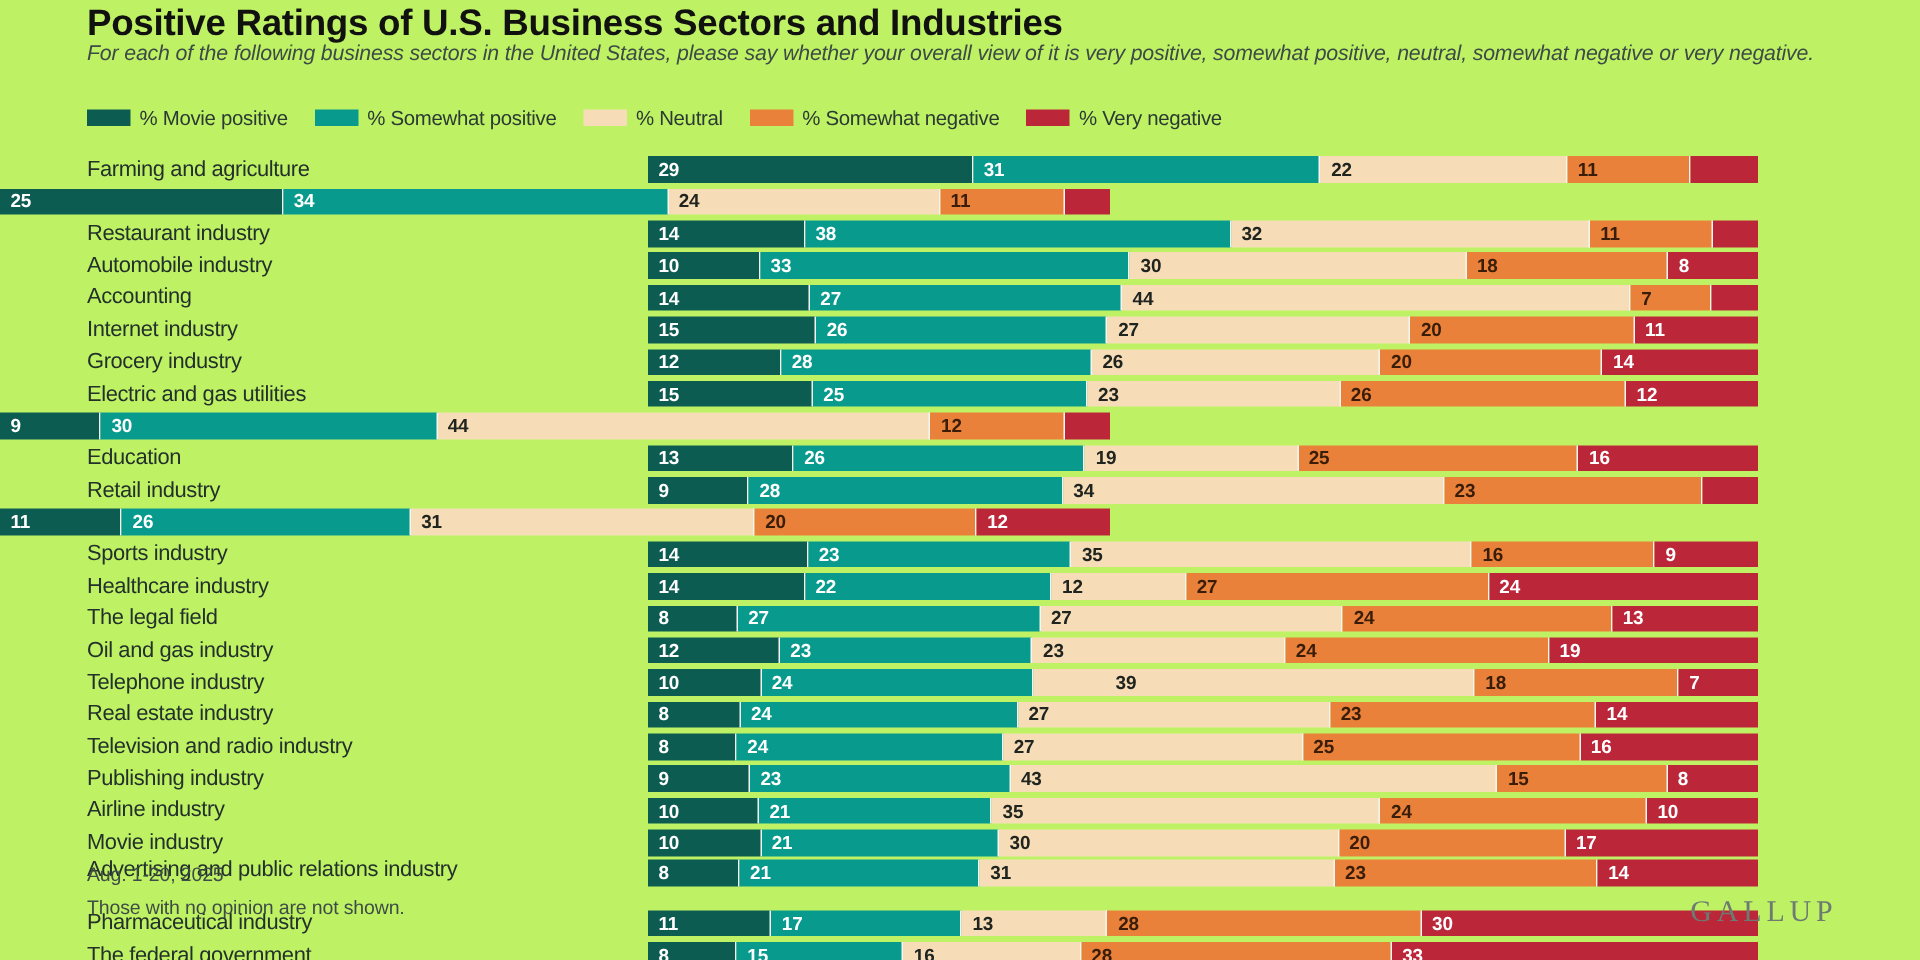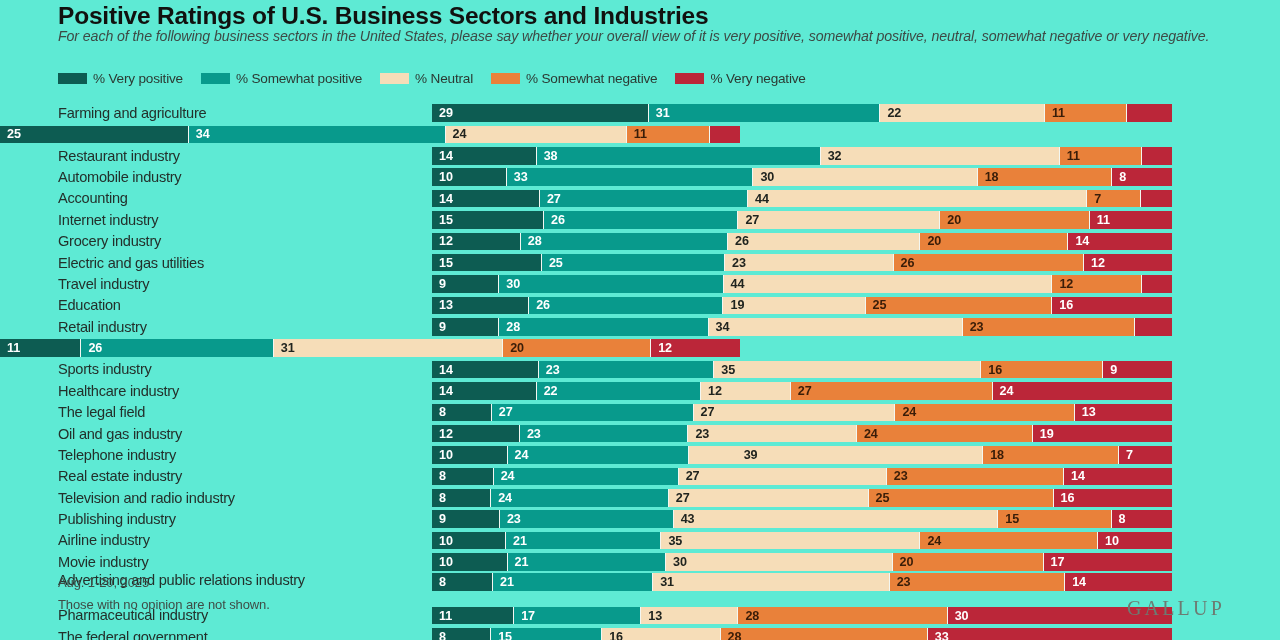--- a/index.html
+++ b/index.html
@@ -2,21 +2,21 @@
 <html><head>
 <meta charset="utf-8">
 <style>
   * { box-sizing: border-box; margin: 0; padding: 0; }
   html, body {
     width: 1280px; height: 640px;
     background: #f2f6f1;
     font-family: "Liberation Sans", sans-serif;
     overflow: hidden;
   }
-  .page { position: relative; width: 1280px; height: 640px; background: #5eead4; }
+  .page { position: relative; width: 1280px; height: 640px; background: #bef264; }
 
   .title {
     position: absolute; left: 58px; top: 2px;
     font-size: 24.5px; font-weight: 700; color: #11110f;
     letter-spacing: -0.2px; white-space: nowrap;
   }
   .subtitle {
     position: absolute; left: 58px; top: 29px; width: 1160px;
     font-size: 14.2px; font-style: italic; color: #3d4a45;
     line-height: 14.6px; letter-spacing: -0.1px;
@@ -75,21 +75,21 @@
 <body>
 
 <div class="page">
 
   <div class="title">Positive Ratings of U.S. Business Sectors and Industries</div>
   <div class="subtitle">For each of the following business sectors in the United States, please say whether your overall view of it is very positive, somewhat positive, neutral, somewhat negative or very negative.</div>
 
   <div class="legend" id="legend">
       <div class="legend-item">
         <span class="legend-swatch" style="background: rgb(13, 92, 82);"></span>
-        <span class="legend-label">% Very positive</span>
+        <span class="legend-label">% Movie positive</span>
       </div>
       <div class="legend-item">
         <span class="legend-swatch" style="background: rgb(8, 154, 140);"></span>
         <span class="legend-label">% Somewhat positive</span>
       </div>
       <div class="legend-item">
         <span class="legend-swatch" style="background: rgb(246, 221, 184);"></span>
         <span class="legend-label">% Neutral</span>
       </div>
       <div class="legend-item">
@@ -248,21 +248,20 @@
           </div>
           <div class="seg sn" style="background: rgb(233, 129, 58); width: 25.7426%;">
             <span class="seg-val">26</span>
           </div>
           <div class="seg vn" style="background: rgb(187, 38, 57); width: 11.8812%;">
             <span class="seg-val">12</span>
           </div>
         </div>
       </div>
       <div class="row">
-        <div class="row-label">Travel industry</div>
         <div class="bar">
           <div class="seg vp" style="background: rgb(13, 92, 82); width: 9.09091%;">
             <span class="seg-val">9</span>
           </div>
           <div class="seg sp" style="background: rgb(8, 154, 140); width: 30.303%;">
             <span class="seg-val">30</span>
           </div>
           <div class="seg nu" style="background: rgb(246, 221, 184); width: 44.4444%;">
             <span class="seg-val">44</span>
           </div>

